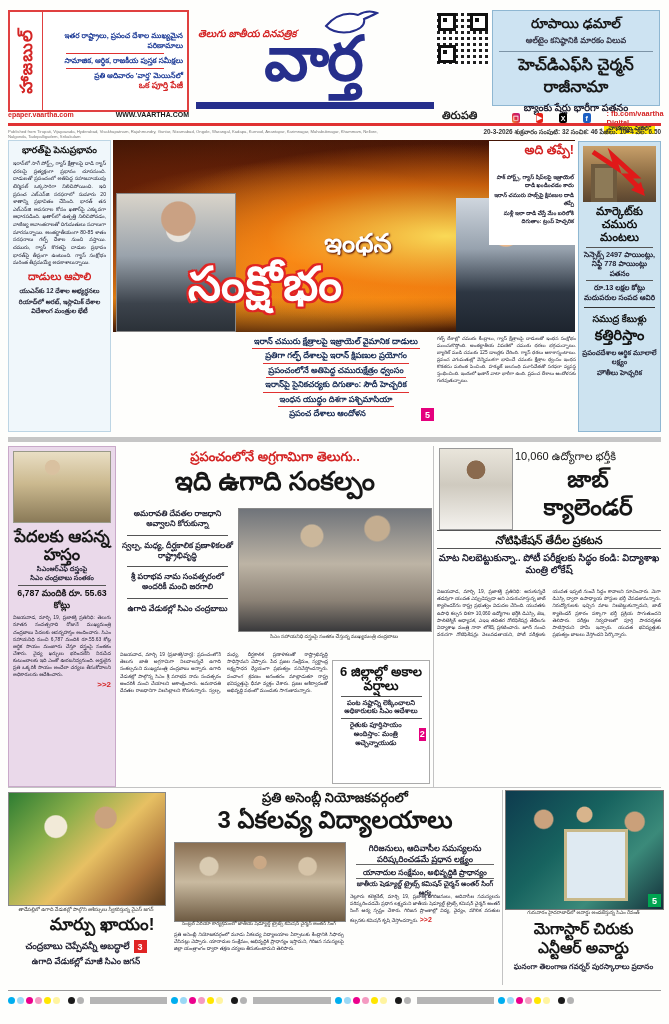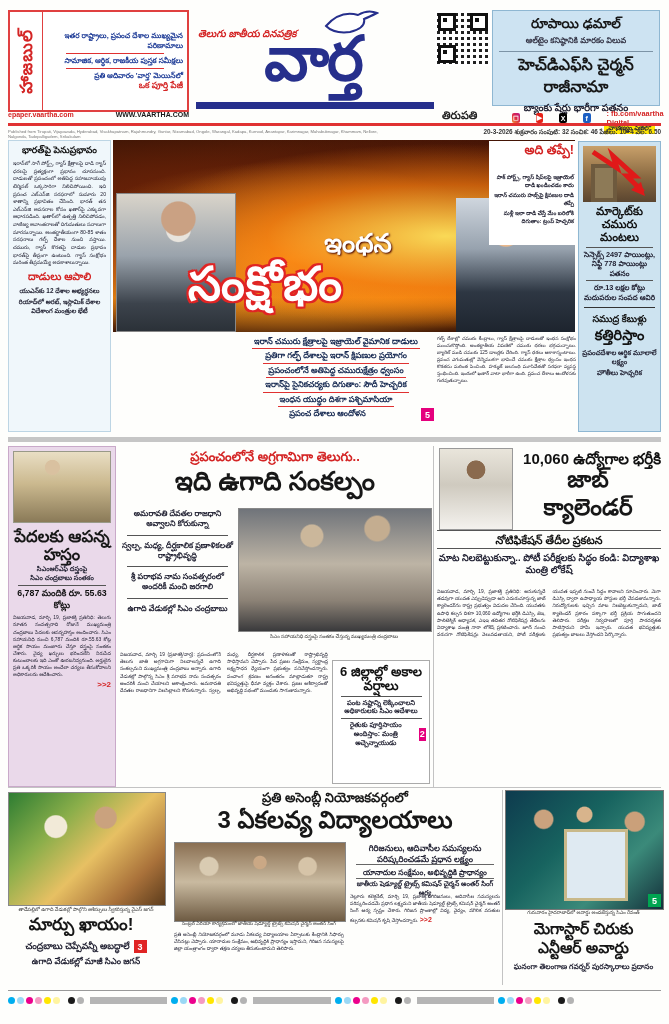--- a/index.html
+++ b/index.html
@@ -106,33 +106,33 @@
       linear-gradient(180deg,#70747a 0%,#bdb4a5 45%,#8c8276 75%,#3a3a3c 100%);border:1px solid #888;}
   .sign-cap{left:238px;top:633px;width:192px;font-size:5px;color:#333;text-align:center;}
   .ugadi-body{left:120px;top:651px;width:208px;height:134px;font-size:4.8px;line-height:1.5;color:#223;column-count:2;column-gap:6px;text-align:justify;}
   .rain-box{left:332px;top:660px;width:98px;height:124px;border:1px solid #aaa;background:#fff;text-align:center;padding:4px 3px;box-sizing:border-box;}
   .rain-box h3{margin:0;font-size:13px;color:#111;line-height:1.1;}
   .rain-s{font-size:6.8px;font-weight:bold;color:#223;line-height:1.3;}
   .job{left:437px;top:446px;width:224px;height:341px;}
   .lokesh-photo{position:absolute;left:2px;top:2px;width:72px;height:80px;background:
       radial-gradient(circle at 50% 26%,#8a6a4e 0 13%,transparent 14%),
       linear-gradient(180deg,#e9e5db 0%,#cfcabf 45%,#f4f2ee 100%);border:1px solid #999;}
-  .job-kicker{position:absolute;left:78px;top:4px;width:146px;text-align:right;font-size:15px;font-weight:bold;color:#111;}
+  .job-kicker{position:absolute;left:78px;top:4px;width:146px;text-align:left;font-size:11px;font-weight:normal;color:#111;}
   .job-h{position:absolute;left:78px;top:20px;width:146px;text-align:center;font-size:23px;font-weight:900;color:#171717;line-height:1.2;}
   .job-s1{position:absolute;left:0;top:88px;width:224px;text-align:center;font-size:11px;font-weight:bold;color:#111;}
   .job-s2{position:absolute;left:0;top:106px;width:224px;text-align:center;font-size:9.6px;font-weight:bold;color:#223;line-height:1.3;}
   .job-body{position:absolute;left:0;top:142px;width:224px;height:196px;font-size:4.8px;line-height:1.5;color:#223;column-count:2;column-gap:7px;text-align:justify;}
 
   
   .jagan-photo{left:8px;top:792px;width:156px;height:112px;background:
       radial-gradient(circle at 30% 30%,#f2ead8 0 8%,transparent 9%),
       radial-gradient(circle at 62% 22%,#caa27e 0 8%,transparent 9%),
       linear-gradient(135deg,#2e7d32 0%,#8aae4a 30%,#e7c063 55%,#a9713a 80%,#5c3c1c 100%);border:1px solid #888;}
   .jagan-cap{left:8px;top:906px;width:156px;font-size:5px;color:#333;text-align:center;}
-  .change-h{left:3px;top:915px;width:156px;text-align:center;font-size:17px;font-weight:900;color:#171717;}
+  .change-h{left:24px;top:915px;width:156px;text-align:center;font-size:17px;font-weight:900;color:#171717;}
   .change-s1{left:8px;top:940px;width:156px;display:flex;justify-content:center;align-items:center;gap:4px;font-size:9px;font-weight:bold;color:#223;}
   .change-s2{left:8px;top:956px;width:156px;text-align:center;font-size:8.4px;font-weight:bold;color:#223;}
   .schools-kicker{left:170px;top:790px;width:330px;text-align:center;font-size:13px;font-weight:bold;color:#171717;}
   .schools-h{left:170px;top:806px;width:330px;text-align:center;font-size:24px;font-weight:900;color:#171717;}
   .meet-photo{left:174px;top:842px;width:170px;height:78px;background:
       radial-gradient(circle at 20% 30%,#d9cbb2 0 6%,transparent 7%),
       radial-gradient(circle at 50% 25%,#caa885 0 6%,transparent 7%),
       radial-gradient(circle at 78% 30%,#d6c4a8 0 6%,transparent 7%),
       linear-gradient(180deg,#8a6f52 0%,#c9baa0 50%,#6e5b43 100%);border:1px solid #888;}
   .meet-cap{left:174px;top:921px;width:170px;font-size:4.9px;color:#333;text-align:center;}

